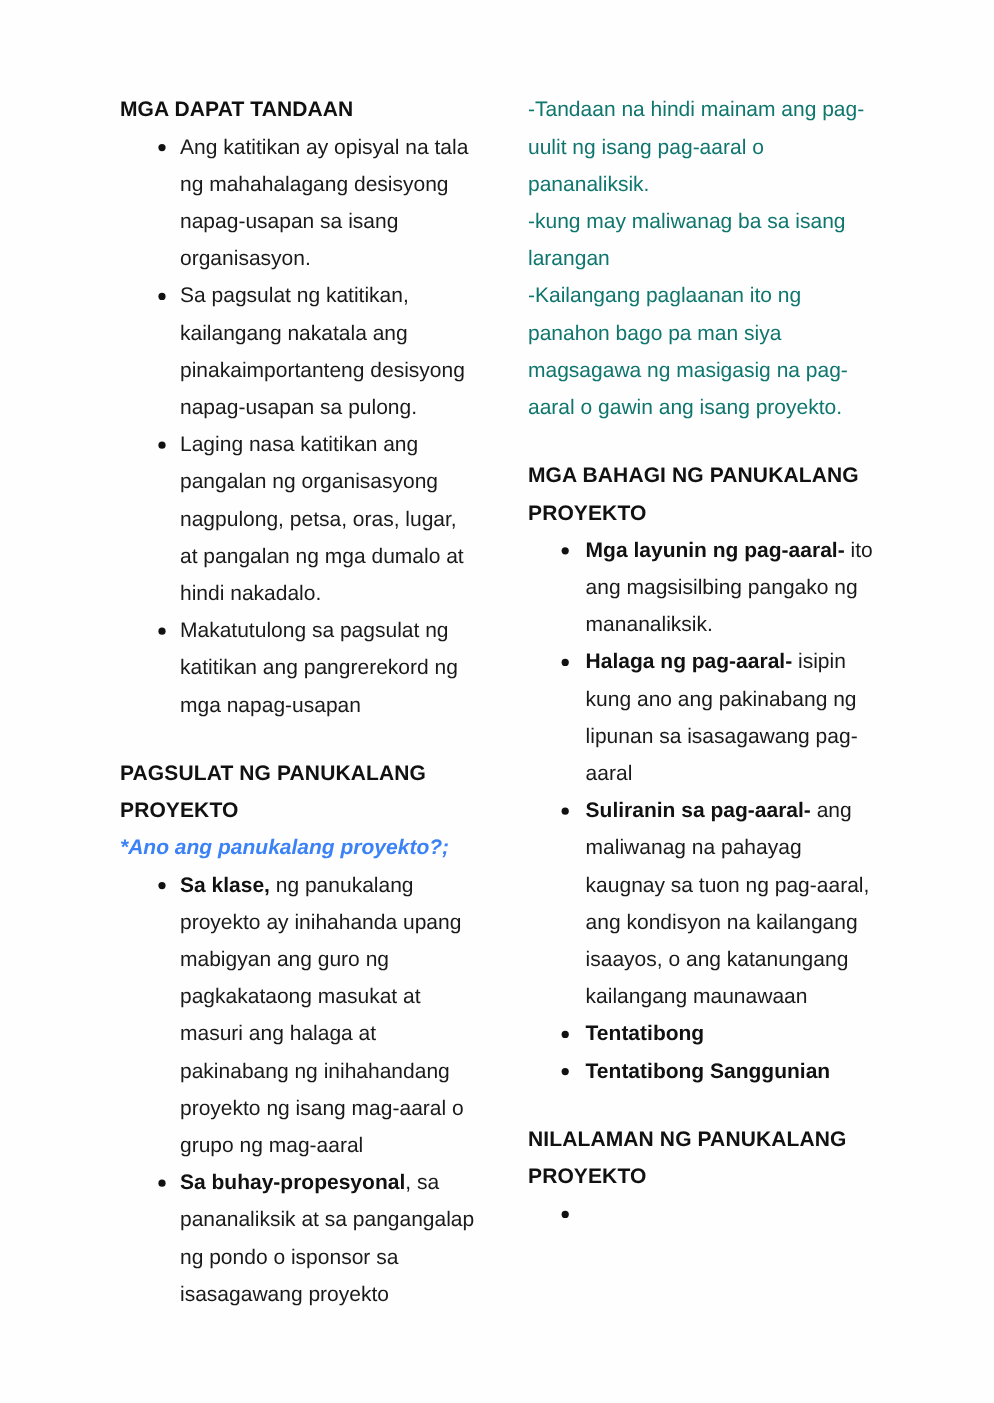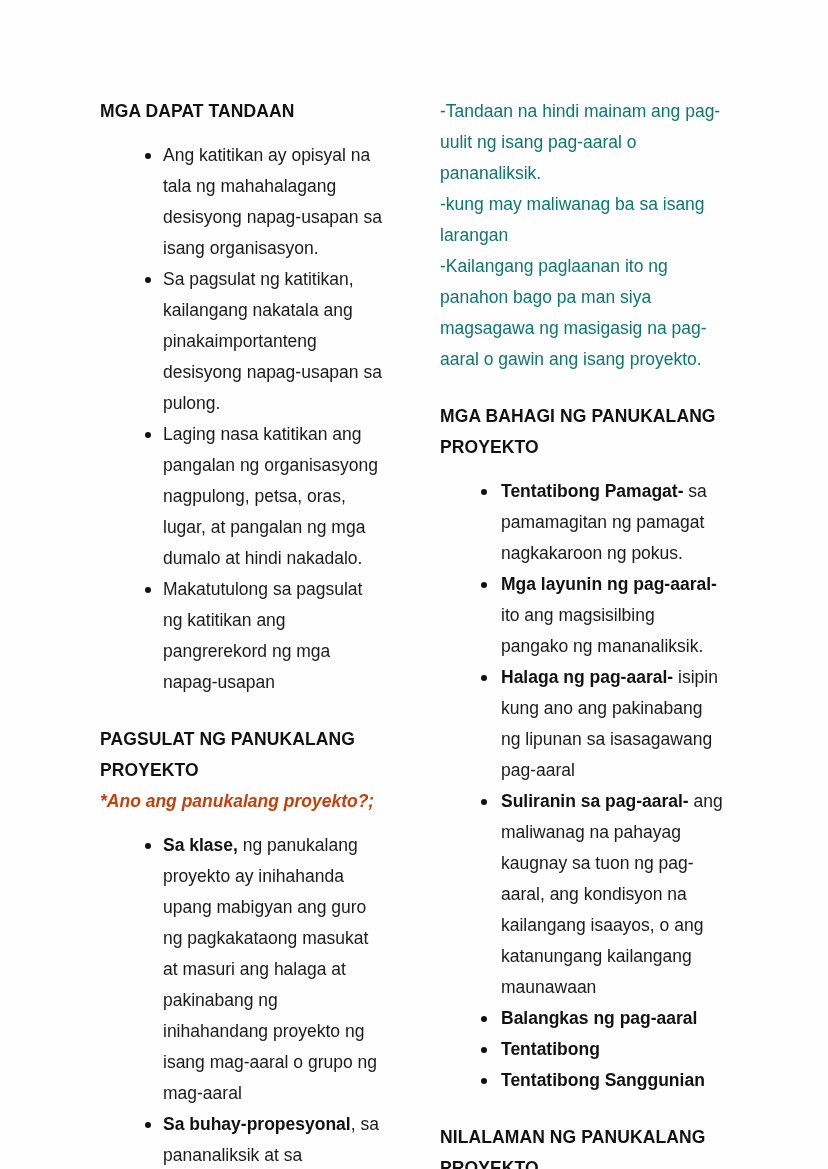--- a/index.html
+++ b/index.html
@@ -14,21 +14,21 @@
     color: #161616;
     overflow: hidden;
   }
 
   .page {
     position: relative;
     width: 828px;
     height: 1169px;
     background: #fefefe;
     box-sizing: border-box;
-    padding: 96px 96px 0 100px;
+    padding: 76px 96px 0 100px;
   }
 
   .columns {
     display: flex;
     flex-direction: row;
     align-items: flex-start;
     gap: 44px;
   }
 
   .column {
@@ -49,33 +49,33 @@
     margin: 0 0 0 0;
     color: #111111;
   }
 
   .italic-note {
     font-size: 17.5px;
     font-style: italic;
     font-weight: bold;
     line-height: 31px;
     margin: 0;
-    color: #c2410c;
+    color: #3b82f6;
   }
 
   .para {
     font-size: 17.5px;
     line-height: 31px;
     margin: 0;
     color: #0f766e;
   }
 
   ul.bullets {
     list-style: none;
-    margin: 13px;
+    margin: 0;
     padding: 0;
   }
 
   ul.bullets > li {
     position: relative;
     font-size: 17.5px;
     line-height: 31px;
     padding-left: 50px;
     margin: 0;
     color: #1a1a1a;
@@ -131,25 +131,23 @@
 
       <div class="section">
         <p class="para">-Tandaan na hindi mainam ang pag-uulit ng isang pag-aaral o pananaliksik.</p>
         <p class="para">-kung may maliwanag ba sa isang larangan</p>
         <p class="para">-Kailangang paglaanan ito ng panahon bago pa man siya magsagawa ng masigasig na pag-aaral o gawin ang isang proyekto.</p>
       </div>
 
       <div class="section">
         <div class="heading">MGA BAHAGI NG PANUKALANG PROYEKTO</div>
         <ul class="bullets">
-          <li><span class="b">Tentatibong Pamagat-</span><span> sa pamamagitan ng pamagat nagkakaroon ng pokus.</span></li>
           <li><span class="b">Mga layunin ng pag-aaral-</span><span> ito ang magsisilbing pangako ng mananaliksik.</span></li>
           <li><span class="b">Halaga ng pag-aaral-</span><span> isipin kung ano ang pakinabang ng lipunan sa isasagawang pag-aaral</span></li>
           <li><span class="b">Suliranin sa pag-aaral-</span><span> ang maliwanag na pahayag kaugnay sa tuon ng pag-aaral, ang kondisyon na kailangang isaayos, o ang katanungang kailangang maunawaan</span></li>
-          <li><span class="b">Balangkas ng pag-aaral</span></li>
           <li><span class="b">Tentatibong</span></li>
           <li><span class="b">Tentatibong Sanggunian</span></li>
         </ul>
       </div>
 
       <div class="section">
         <div class="heading">NILALAMAN NG PANUKALANG PROYEKTO</div>
         <ul class="bullets">
           <li></li>
 

